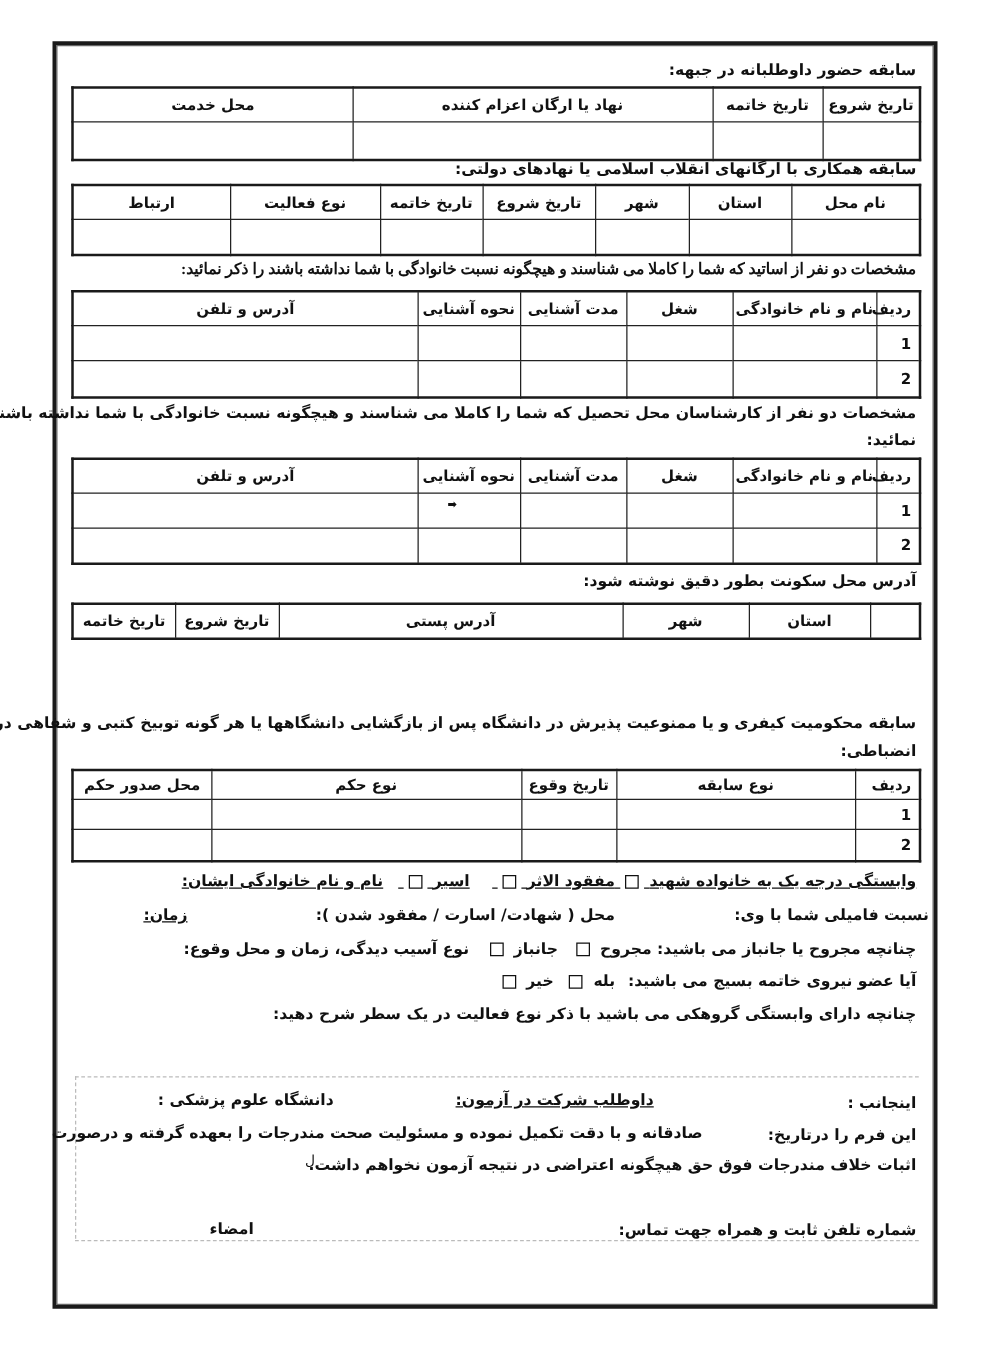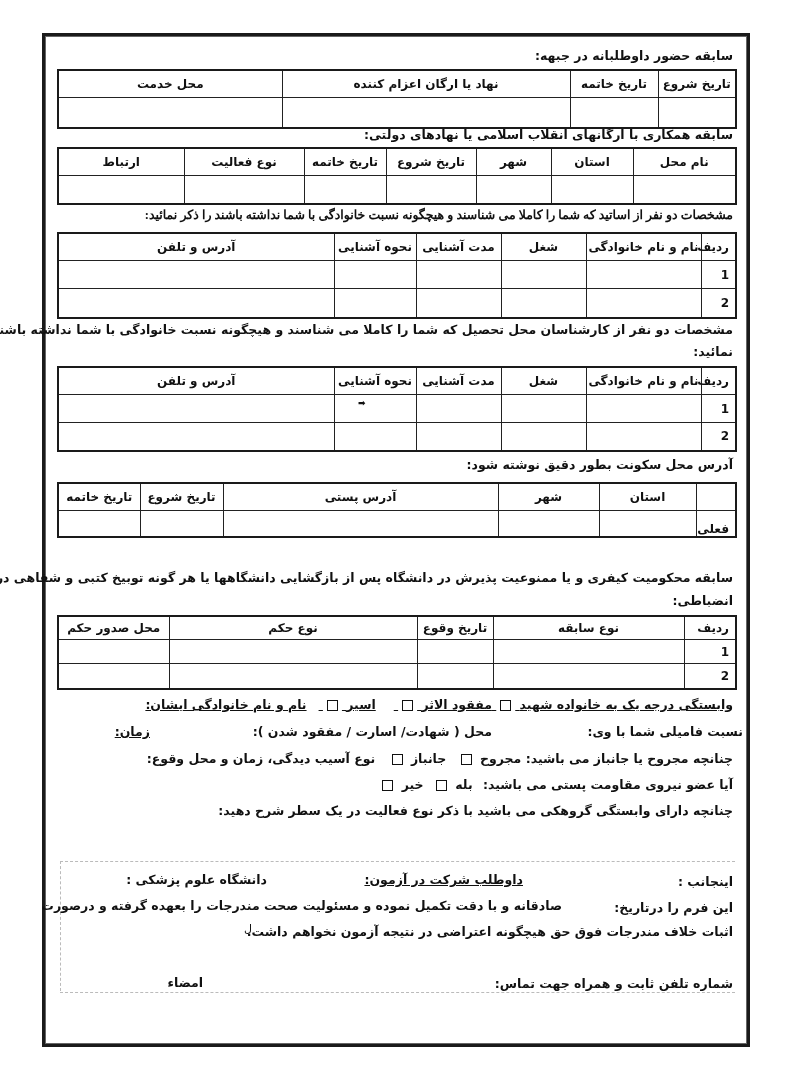--- a/index.html
+++ b/index.html
@@ -171,28 +171,20 @@
     </colgroup>
   <tbody>
       <tr class="head">
     <td></td>
     <td>استان</td>
     <td>شهر</td>
     <td>آدرس پستی</td>
     <td>تاریخ شروع</td>
     <td>تاریخ خاتمه</td>
   </tr>
-  <tr style="height:26px">
-    <td class="rowno" style="vertical-align:bottom">فعلی</td>
-    <td></td>
-        <td></td>
-    <td></td>
-        <td></td>
-    <td></td>
-  </tr>
 </tbody>
   </table>
 
 <div class="label" style="right:62px; top:570px;">سابقه محکومیت کیفری و یا ممنوعیت پذیرش در دانشگاه پس از بازگشایی دانشگاهها یا هر گونه توبیخ کتبی و شفاهی در کمیته</div>
 <div class="label" style="right:62px; top:593px;">انضباطی:</div>
 <table class="grid" style="left:57px; top:615px; width:678px;">
   <colgroup>
       <col style="width:52px">
       <col style="width:191px">
       <col style="width:76px">
@@ -239,21 +231,21 @@
 
 <div class="label" style="right:62px; top:751px;">
   <span>چنانچه مجروح یا جانباز می باشید: مجروح</span>
   <span class="cb"></span>
   <span style="margin-right:6px">جانباز</span>
   <span class="cb"></span>
   <span style="margin-right:8px">نوع آسیب دیدگی، زمان و محل وقوع:</span>
 </div>
 
 <div class="label" style="right:62px; top:777px;">
-  <span>آیا عضو نیروی مقاومت پستی می باشید:</span>
+  <span>آیا عضو نیروی خاتمه بسیج می باشید:</span>
   <span style="margin-right:6px">بله</span>
   <span class="cb"></span>
   <span style="margin-right:4px">خیر</span>
   <span class="cb"></span>
 </div>
 <div class="label" style="right:62px; top:803px;">چنانچه دارای وابستگی گروهکی می باشید با ذکر نوع فعالیت در یک سطر شرح دهید:</div>
 
 <div class="dotline" style="left:60px; top:861px; width:675px;"></div>
 <div class="dotline" style="left:60px; top:861px; width:0; height:130px; border-top:none; border-left:1px dashed #bbb;"></div>
 <div class="dotline" style="left:60px; top:992px; width:675px;"></div>

